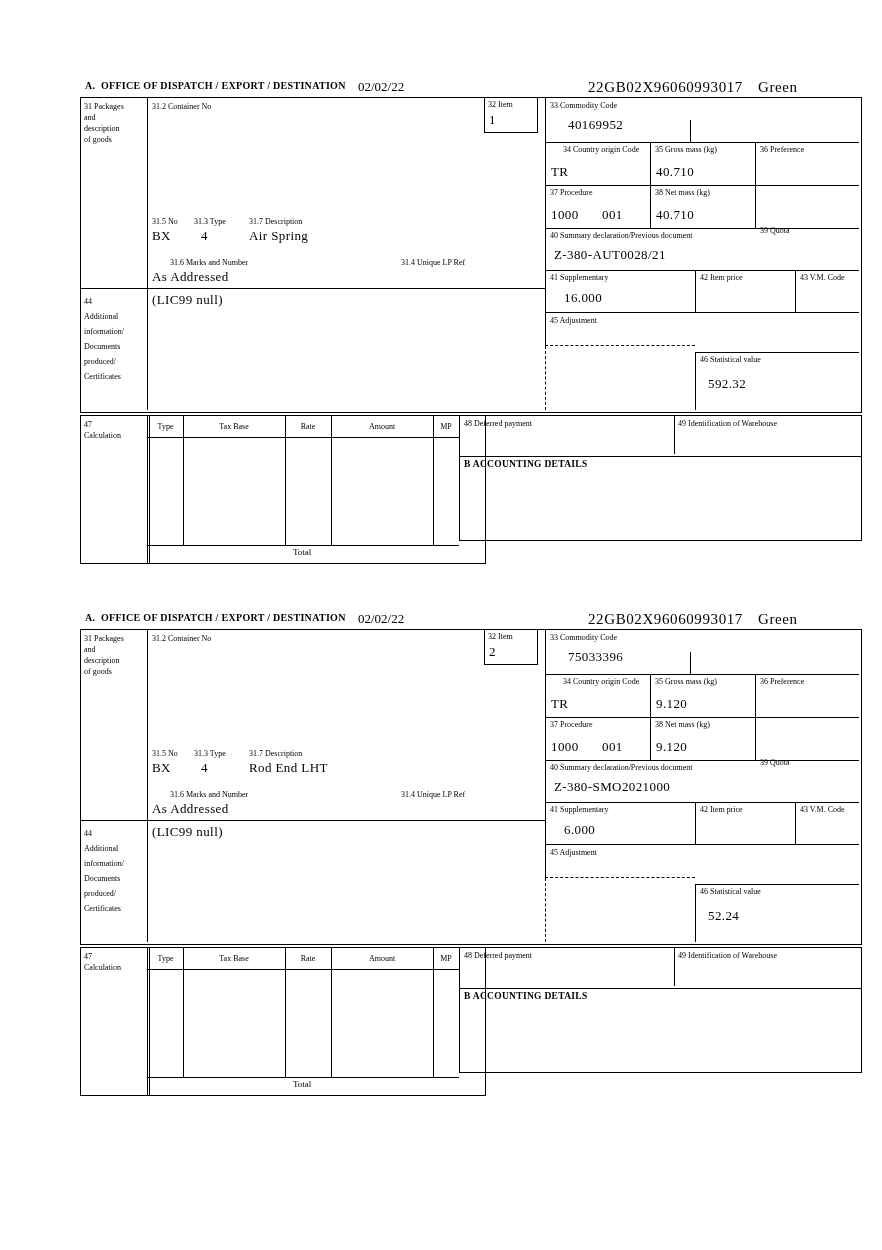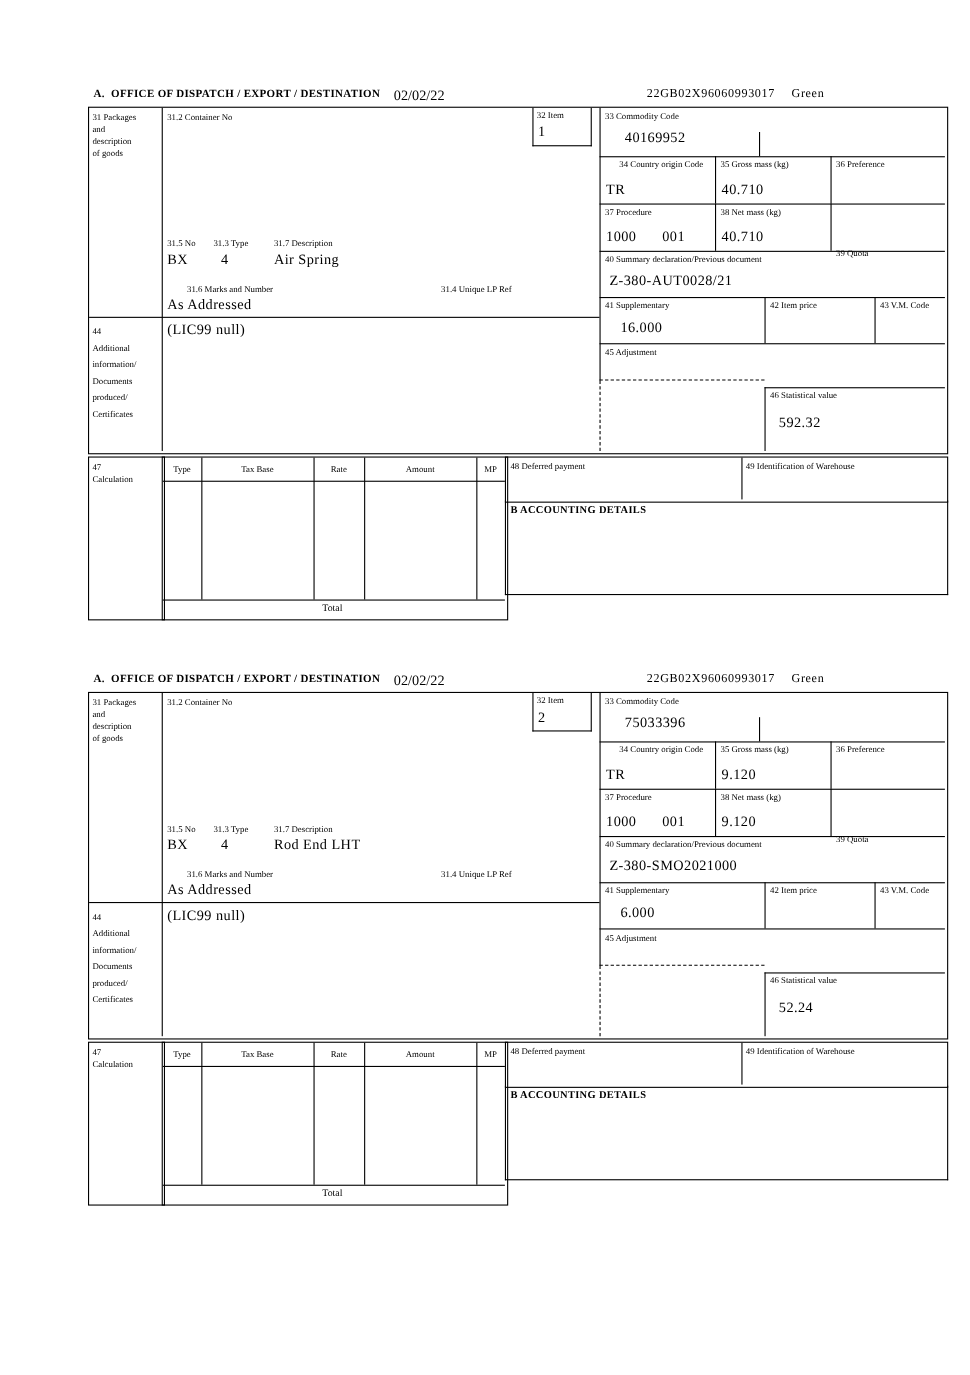--- a/index.html
+++ b/index.html
@@ -7,21 +7,21 @@
   #page{position:absolute;left:0;top:0;width:882px;height:1250px;}
   .sad-section{position:absolute;left:80px;width:781px;height:484px;}
   .lbl{position:absolute;font-size:8px;line-height:9px;white-space:nowrap;}
   .val{position:absolute;font-size:13px;line-height:14px;letter-spacing:0.4px;white-space:nowrap;}
   .hl{position:absolute;height:0;border-top:1px solid #000;}
   .vl{position:absolute;width:0;border-left:1px solid #000;}
   .dashh{border-top-style:dashed;}
   .dashv{border-left-style:dashed;}
   .hdr-office{position:absolute;left:5px;top:2px;font-size:10px;font-weight:bold;letter-spacing:0.3px;white-space:pre;}
   .hdr-date{position:absolute;left:278px;top:1px;font-size:13px;}
-  .hdr-ref{position:absolute;left:508px;top:1px;font-size:11px;letter-spacing:0.6px;white-space:nowrap;}
+  .hdr-ref{position:absolute;left:508px;top:1px;font-size:15px;letter-spacing:0.6px;white-space:nowrap;}
   .hdr-ref .chan{margin-left:15px;}
   .upper{position:absolute;left:0;top:19px;width:780px;height:314px;border:1px solid #000;}
   .colL{left:66px;top:0;height:312px;}
   .colR{left:464px;top:0;height:248px;}
   .colRd{left:464px;top:248px;height:64px;}
   .h44{left:0;top:190px;width:464px;}
   .hr1{left:464px;top:44px;width:314px;}
   .hr2{left:464px;top:87px;width:314px;}
   .hr3{left:464px;top:130px;width:314px;}
   .hr4{left:464px;top:172px;width:314px;}
@@ -70,21 +70,21 @@
   .v_prevdoc{left:473px;top:150px;}
   .b41{left:469px;top:175px;}
   .b42{left:619px;top:175px;}
   .b43{left:719px;top:175px;}
   .v_supp{left:483px;top:193px;}
   .b45{left:469px;top:218px;}
   .b46{left:619px;top:257px;}
   .v_stat{left:627px;top:279px;}
   .box47col{position:absolute;left:0;top:337px;width:68px;height:147px;border:1px solid #000;}
   .b47blk{left:3px;top:3px;line-height:11px;}
-  .taxtable{position:absolute;left:67px;top:337px;width:313px;height:147px;border:1px solid #000;}
+  .taxtable{position:absolute;left:67px;top:337px;width:313px;height:147px;border:1px solid #000;padding-left:24px;}
   .th_line{left:0;top:21px;width:311px;}
   .tt_line{left:0;top:129px;width:311px;}
   .tcol1{left:35px;top:0;height:129px;}
   .tcol2{left:137px;top:0;height:129px;}
   .tcol3{left:183px;top:0;height:129px;}
   .tcol4{left:285px;top:0;height:129px;}
   .th{top:6px;text-align:center;}
   .c1{left:0;width:35px;}
   .c2{left:35px;width:102px;}
   .c3{left:137px;width:46px;}

